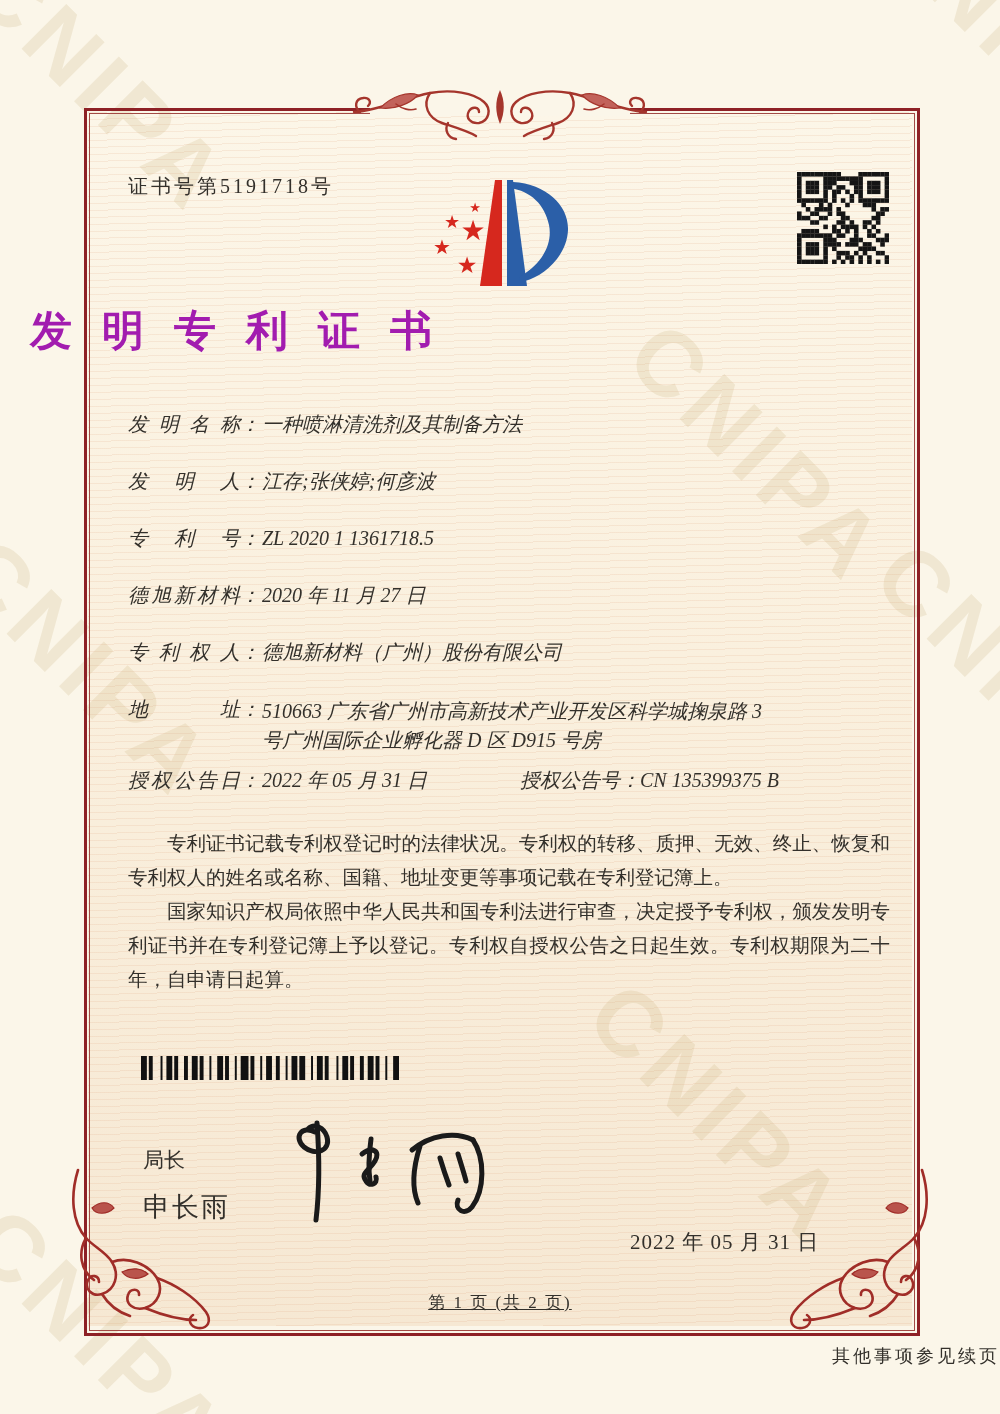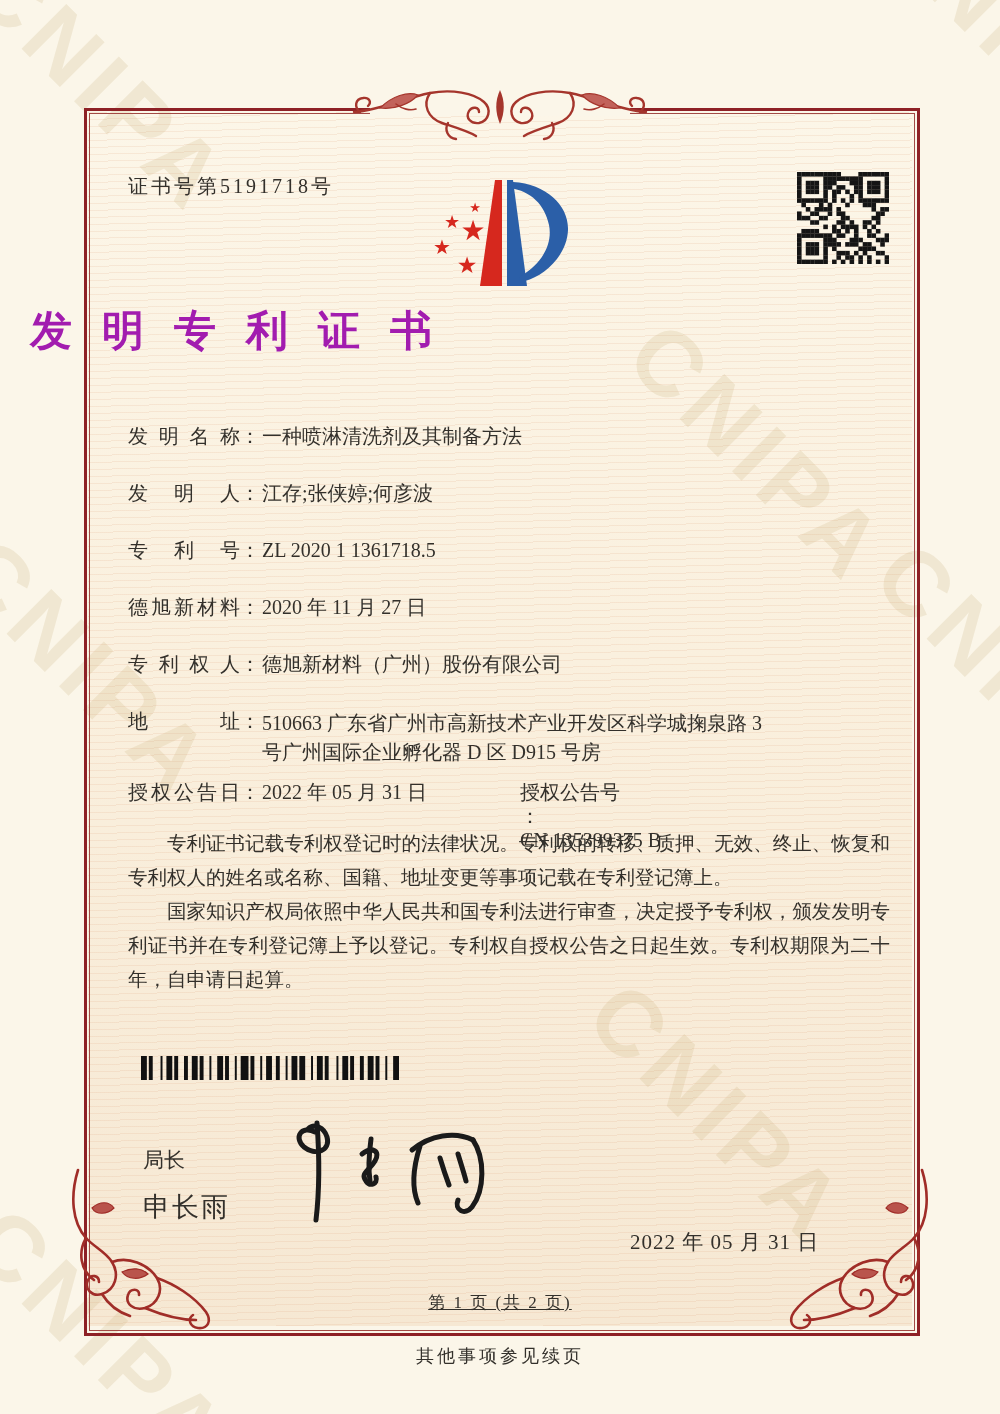--- a/index.html
+++ b/index.html
@@ -20,37 +20,37 @@
   .frame::after{content:"";position:absolute;inset:2px;border:1px solid #a34a45;}
   .orn-top-mask{position:absolute;left:370px;top:105px;width:260px;height:11px;background:#fbf6e9;z-index:3;}
   .orn{position:absolute;z-index:4;}
   .content{position:absolute;inset:0;z-index:3;}
   .abs{position:absolute;}
   .cert-no{left:128px;top:173px;font-size:20px;letter-spacing:3px;}
   .logo{left:425px;top:168px;width:155px;height:125px;}
   .qr{left:797px;top:172px;width:92px;height:92px;}
   .title{left:0;top:303px;width:100%;font-size:42px;font-weight:bold;
          letter-spacing:30px;text-indent:30px;color:#a21caf;}
-  .fields{left:128px;top:424px;width:775px;font-size:20px;}
+  .fields{left:128px;top:412px;width:775px;font-size:20px;font-style:italic;}
   .field-row{display:flex;margin-bottom:33px;line-height:24px;position:relative;}
   .f-label{width:112px;flex:0 0 112px;text-align:justify;text-align-last:justify;}
   .f-colon{flex:0 0 20px;}
   .f-value{margin-left:2px;}
   .row-address{margin-bottom:13px;}
   .row-address .addr-line{line-height:29px;}
-  .grant-right{position:absolute;left:392px;top:0;display:flex;flex-direction:column;}
+  .grant-right{position:absolute;left:392px;top:0;display:flex;}
   .paras{left:128px;top:827px;width:762px;font-size:19.5px;line-height:34px;text-align:justify;}
   .paras p{margin:0;text-indent:2em;}
   .barcode{left:141px;top:1056px;width:258px;height:24px;}
   .signer-title{left:143px;top:1146px;font-family:"Liberation Sans","DejaVu Sans",sans-serif;font-size:21px;}
   .signer-name{left:143px;top:1189px;font-family:Liberation Serif, serif;font-size:27px;letter-spacing:2px;}
   .signature{left:272px;top:1110px;width:250px;height:118px;}
   .issue-date{left:630px;top:1228px;font-size:21px;letter-spacing:1px;}
   .page-no{left:0;top:1291px;width:100%;text-align:center;font-size:17px;letter-spacing:2px;text-decoration:underline;}
-  .footer-note{left:0;top:1344px;width:100%;text-align:center;font-size:18px;letter-spacing:3px;}
+  .footer-note{left:0;top:1344px;width:100%;text-align:right;font-size:18px;letter-spacing:3px;}
   svg{display:block;}
 </style>
 </head>
 <body>
 
 <div class="page">
 
   <div class="inner-bg"></div>
 
   <div class="wm" style="left:-60px;top:30px">CNIPA</div>

